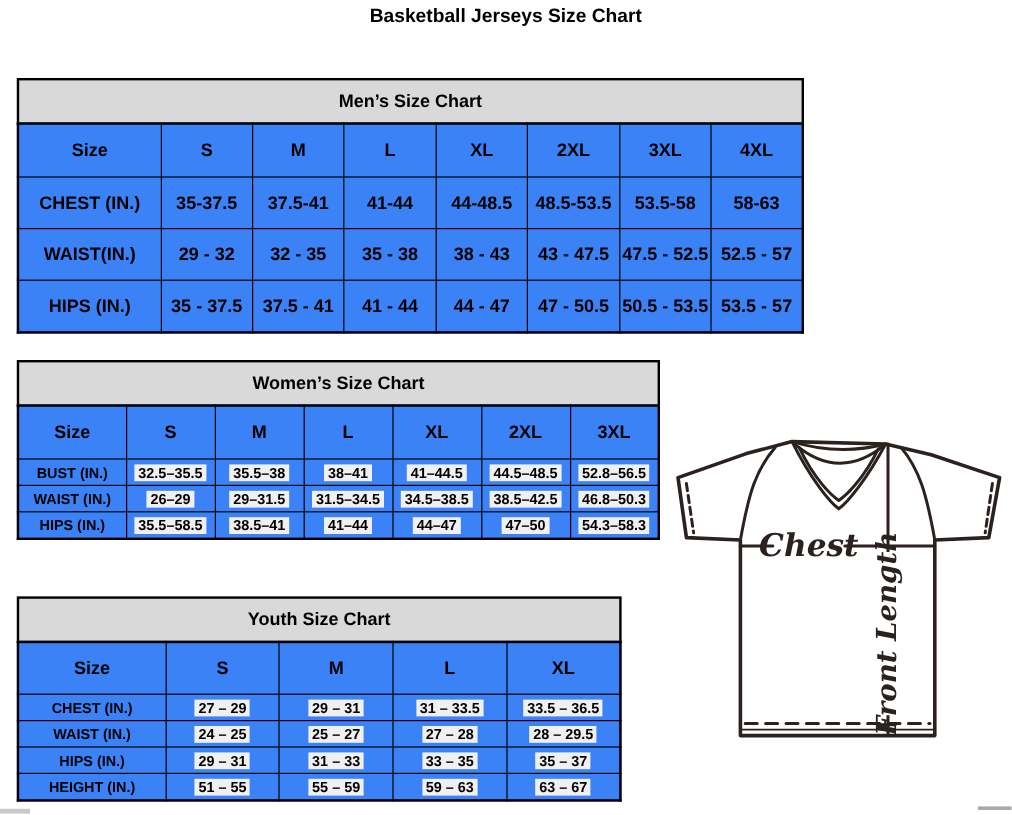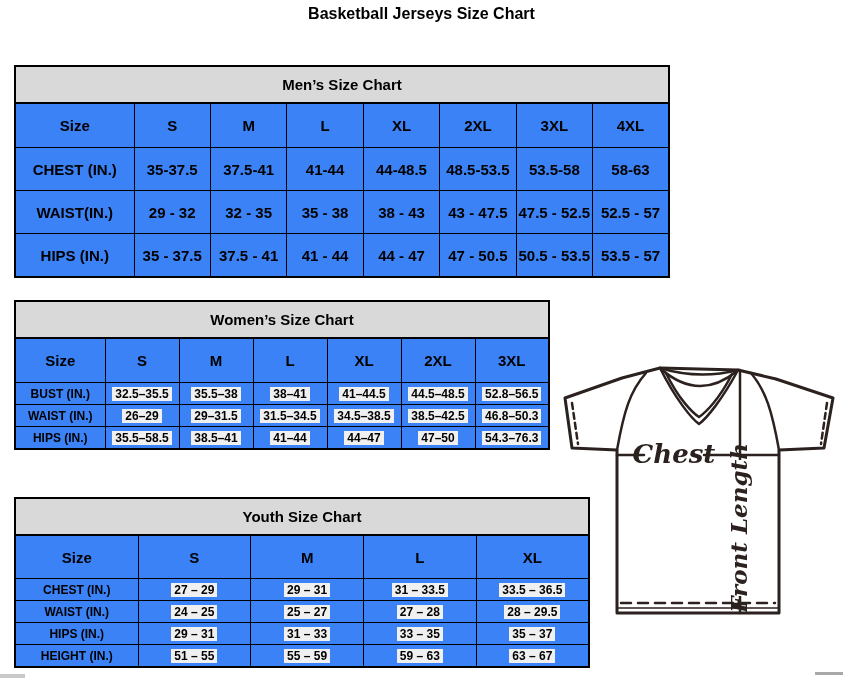--- a/index.html
+++ b/index.html
@@ -7,21 +7,21 @@
     width:843px; height:679px; position:relative; overflow:hidden;
     background:#ffffff; font-family:"Liberation Sans", sans-serif; color:#000;
   }
   .page-title {
     position:absolute; top:5px; left:0; width:100%; margin:0;
     text-align:center; font-size:16px; font-weight:bold; color:#000;
   }
   .table-block { position:absolute; }
   .block-mens   { left:14px; top:65px;  width:656px; }
   .block-womens { left:14px; top:300px; width:536px; }
-  .block-youth  { left:14px; top:497px; width:576px; }
+  .block-youth  { left:14px; top:497px; width:504px; }
 
   .chart-band {
     border:2px solid #000; background:#d9d9d9;
     font-weight:bold; text-align:center; font-size:15px;
     height:35px; line-height:35px;
   }
   table.size-table {
     width:100%; border-collapse:collapse; table-layout:fixed;
     border:2px solid #000; margin-top:-2px; background:#3b82f6;
   }
@@ -141,21 +141,21 @@
           <td><span class="val">38.5–42.5</span></td>
           <td><span class="val">46.8–50.3</span></td>
         </tr>
         <tr>
           <th>HIPS (IN.)</th>
           <td><span class="val">35.5–58.5</span></td>
           <td><span class="val">38.5–41</span></td>
           <td><span class="val">41–44</span></td>
           <td><span class="val">44–47</span></td>
           <td><span class="val">47–50</span></td>
-          <td><span class="val">54.3–76.3</span></td>
+          <td><span class="val">54.3–58.3</span></td>
         </tr>
       </tbody>
     </table>
 </div>
 
 <div class="table-block block-youth">
   <div class="chart-band">Youth Size Chart</div>
   <table class="size-table shaded">
     <colgroup>
         <col style="width:123px">

